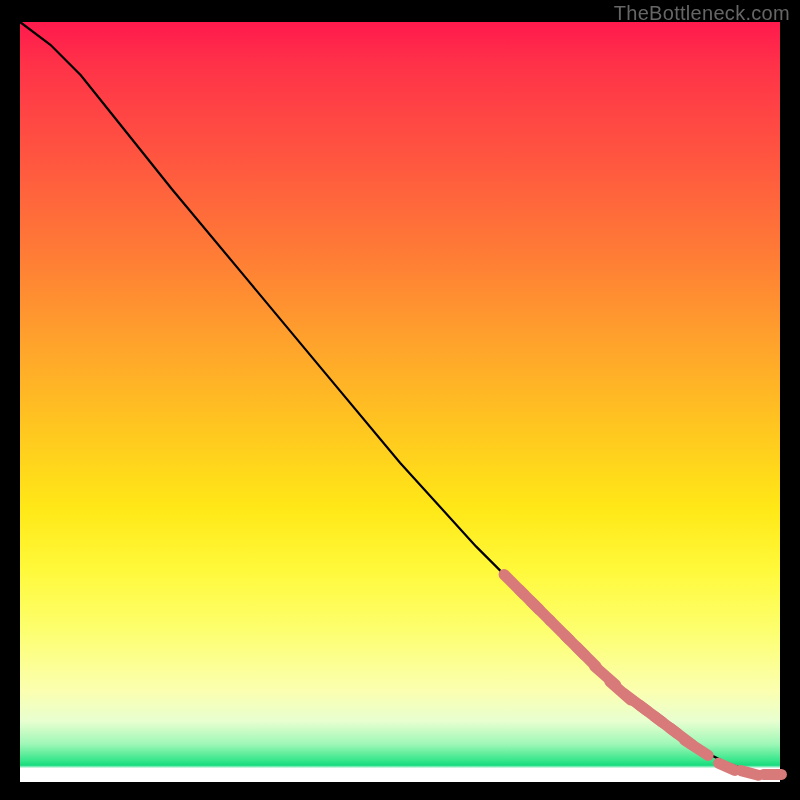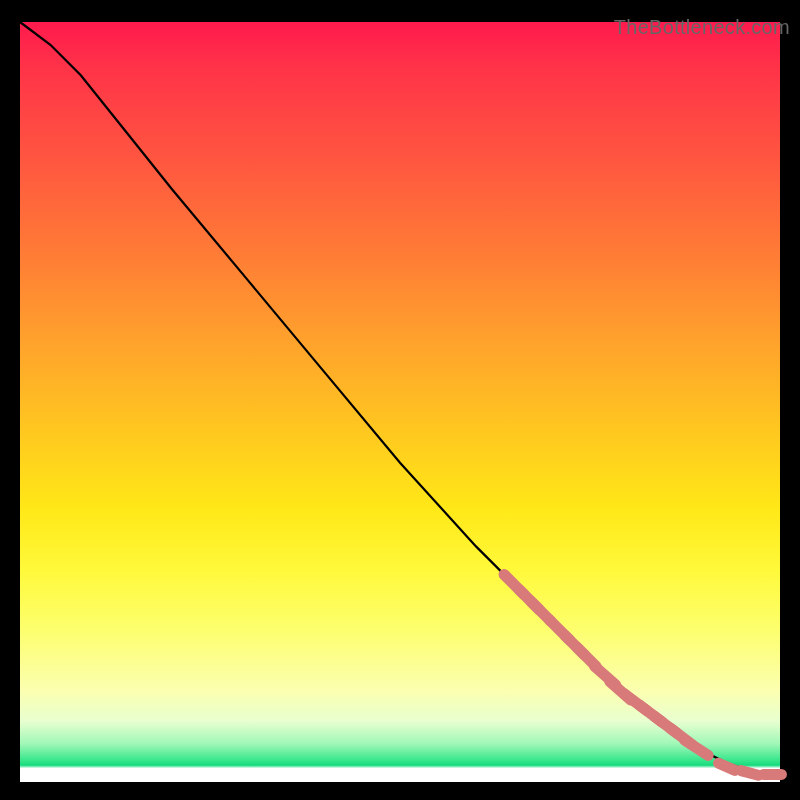--- a/index.html
+++ b/index.html
@@ -12,21 +12,21 @@
     font-family: Arial, Helvetica, sans-serif;
   }
   .stage {
     position: relative;
     width: 800px;
     height: 800px;
     background: #000;
   }
   .watermark {
     position: absolute;
-    top: 16px;
+    top: 2px;
     right: 10px;
     color: #666;
     font-size: 20px;
     letter-spacing: 0.3px;
     z-index: 50;
   }
   .plot-frame {
     position: absolute;
     left: 20px;
     top: 22px;

